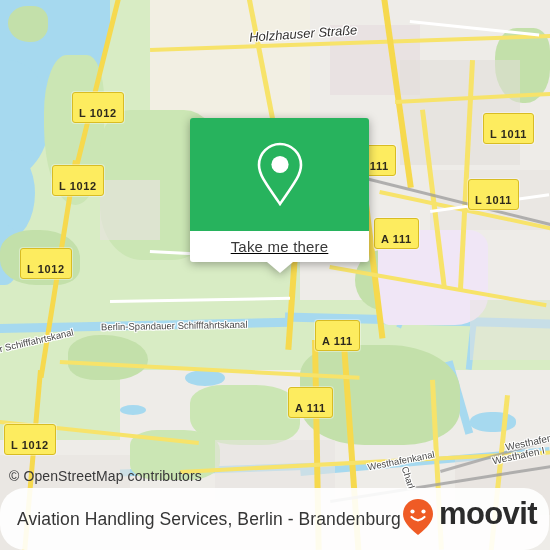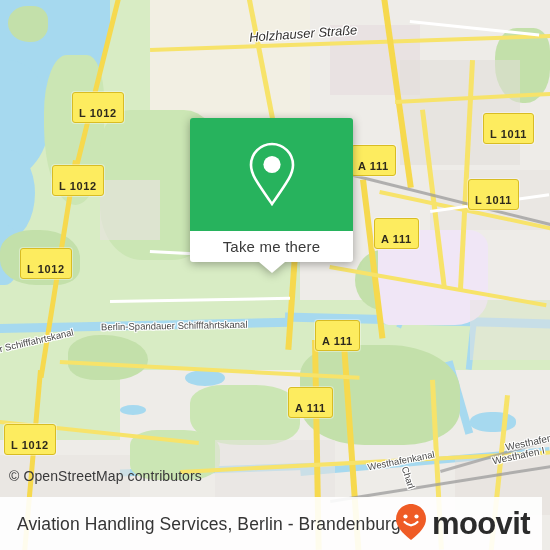--- a/index.html
+++ b/index.html
@@ -60,22 +60,23 @@
     text-shadow:
       1px 0 0 #fff,-1px 0 0 #fff,0 1px 0 #fff,0 -1px 0 #fff,
       1px 1px 0 #fff,-1px -1px 0 #fff,1px -1px 0 #fff,-1px 1px 0 #fff;
   }
   .mlabel.street{font-size:13px;color:#32302f;}
   .mlabel.canal{font-size:9.5px;color:#4a4a4a;font-style:normal;}
   .mlabel.place{font-size:10px;color:#4a4a4a;font-style:normal;}
 
   
   .popup{
-    position:absolute;left:190px;top:118px;width:163px;
+    position:absolute;left:190px;top:118px;width:179px;
     filter:drop-shadow(0 2px 5px rgba(0,0,0,.33));
+    text-decoration:underline;
   }
   .popup-top{
     background:#27b35d;height:113px;width:100%;
     border-radius:3px 3px 0 0;
     display:flex;align-items:center;justify-content:center;
   }
   .popup-bottom{
     background:#ffffff;height:31px;width:100%;
     border-radius:0 0 3px 3px;
     display:flex;align-items:center;justify-content:center;
@@ -93,31 +94,31 @@
 
   
   .attrib{
     position:absolute;left:9px;top:468px;
     font-size:14px;color:#39393a;
     letter-spacing:.1px;
   }
 
   
   .footer{
-    position:absolute;left:0;right:8px;bottom:0;height:53px;
+    position:absolute;left:0;right:1px;bottom:0;height:62px;
     background:rgba(255,255,255,.90);
-    display:flex;align-items:center;
+    display:flex;align-items:center;border-radius:25px;
   }
   .footer-title{
     position:absolute;left:17px;top:50%;transform:translateY(-50%);
     font-size:17.5px;color:#353535;letter-spacing:.1px;white-space:nowrap;
   }
   .brand{
     position:absolute;right:12px;top:50%;transform:translateY(-50%);
-    display:flex;align-items:center;gap:5px;
+    display:flex;gap:5px;
   }
   .brand-word{
     font-size:31px;font-weight:bold;color:#2b2b2b;letter-spacing:-.6px;
     line-height:31px;
   }
 </style>
 </head>
 <body>
 
 <div id="stage">

